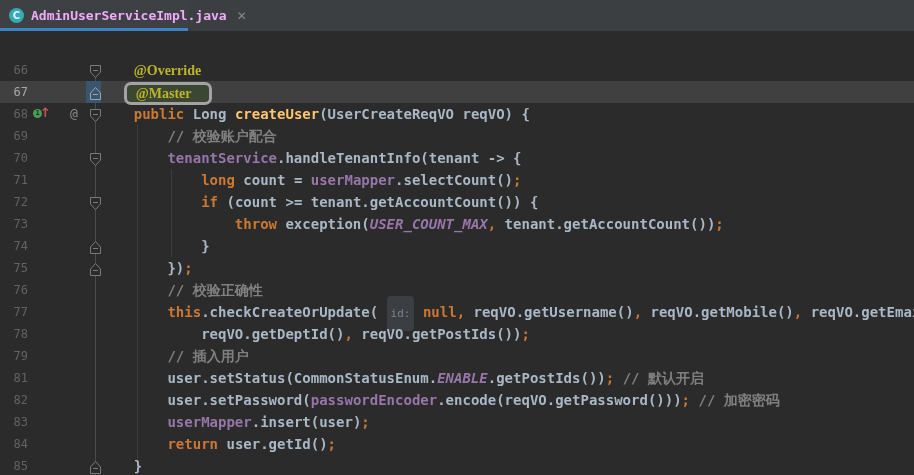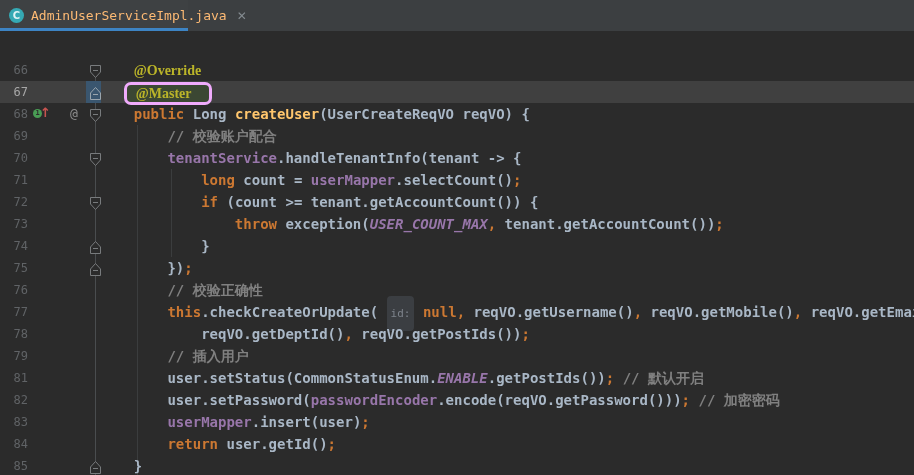--- a/index.html
+++ b/index.html
@@ -21,21 +21,21 @@
   .tab-underline {
     position:absolute; left:0; bottom:0; width:188px; height:3px; background:#3d84c4;
   }
   .class-icon {
     width:15px; height:15px; border-radius:50%; background:#35a9b4;
     color:#dff3f5; font-size:10px; font-weight:bold; line-height:15px;
     text-align:center; flex:0 0 auto;
     font-family:"DejaVu Sans", sans-serif;
   }
   .tab-title {
-    margin-left:7px; color:#fdba74; font-size:13px; font-weight:normal;
+    margin-left:7px; color:#f0abfc; font-size:13px; font-weight:bold;
     white-space:nowrap;
   }
   .tab-close {
     margin-left:10px; color:#848b90; font-size:12px; line-height:12px; cursor:pointer;
     font-family:"DejaVu Sans", sans-serif;
   }
   
   .editor { position:relative; width:914px; height:444px; background:#2b2b2b;margin-top:28px; }
   .fold-connector {
     position:absolute; left:95px; top:8px; width:1px; height:424px;
@@ -72,21 +72,21 @@
   .tk-static  { color:#9876aa; font-style:italic; }
   .tk-smethod { color:#a9b7c6; }
   .tk-cmt     { color:#808080; }
   .tk-punct   { color:#cc7832; }
   .tk-inlay   {
     background:#3b3e42; color:#7d838b; border-radius:4px; padding:11px 4px;
     font-size:11px; font-weight:normal;
   }
   .master-box {
     display:inline-block; background:#3b4733;
-    border:3px solid #f0abfc; border-radius:7px;
+    border:3px solid #a3a3a3; border-radius:7px;
     padding:0 17px 0 9px; margin-left:-10px; line-height:17px;
     vertical-align:-1px;
   }
 </style>
 </head>
 <body>
 
 <div id="app">
   <div class="tabbar">
     <div class="tab">

